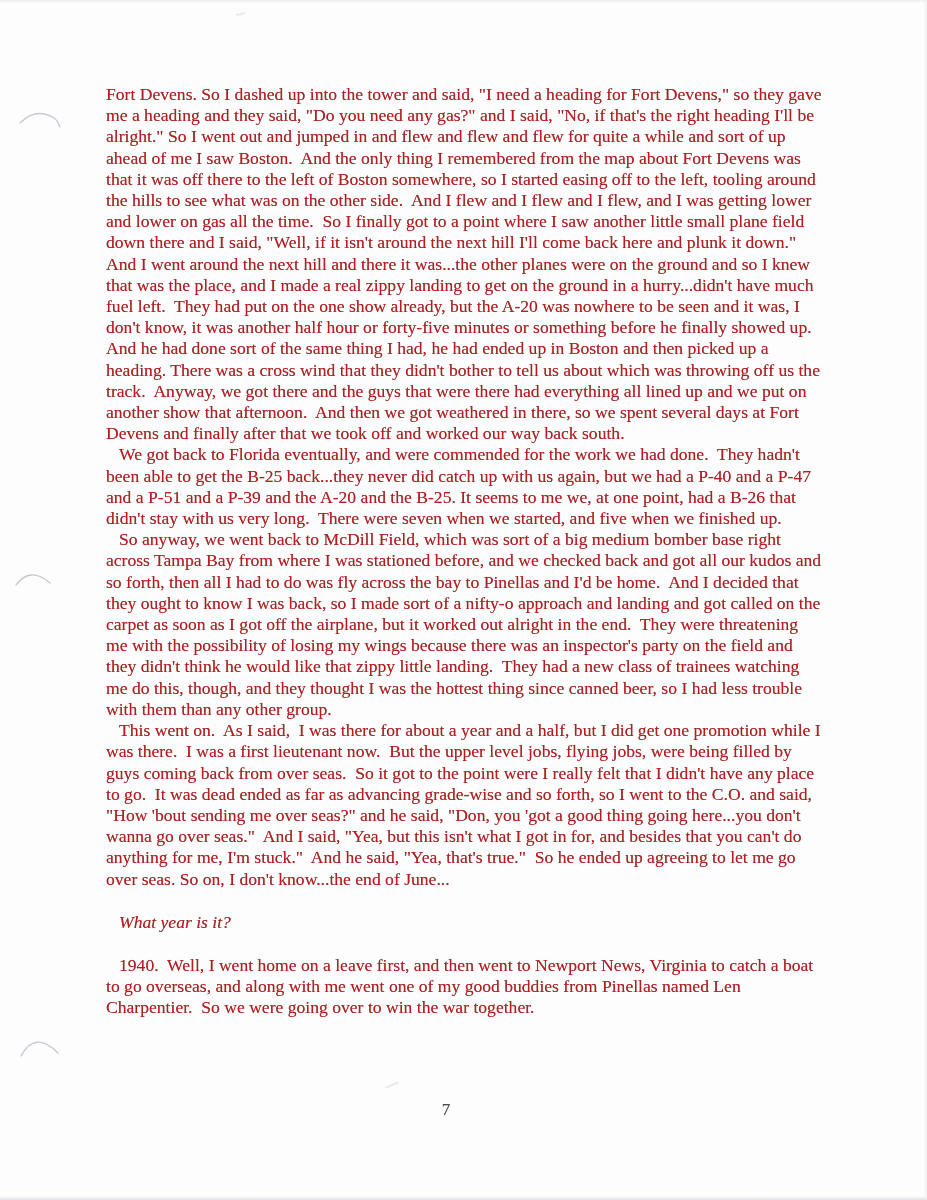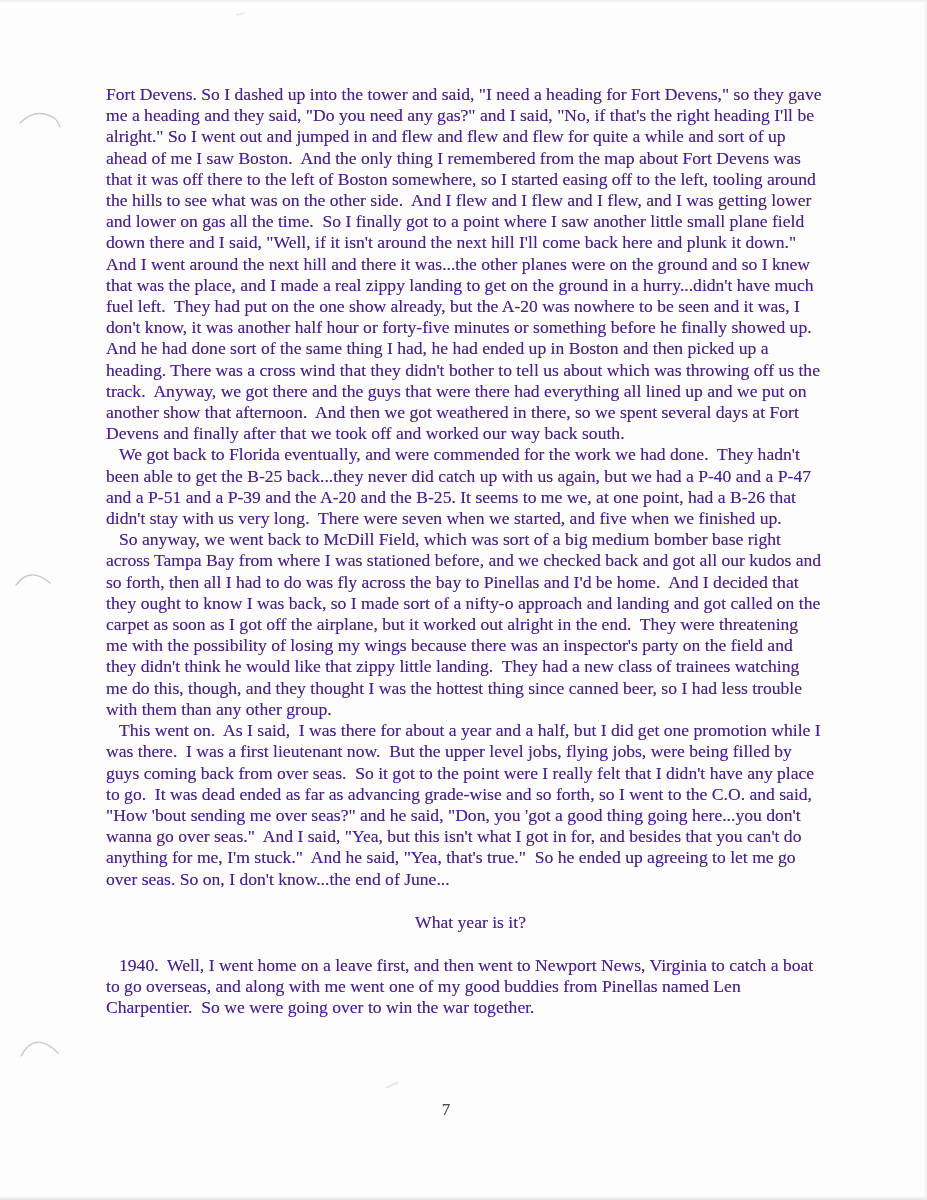--- a/index.html
+++ b/index.html
@@ -28,36 +28,36 @@
     position: absolute; right: 0; top: 0; width: 3px; height: 100%;
     background: linear-gradient(to left, #ededf0, rgba(255,255,255,0));
   }
   .text-block {
     position: absolute;
     left: 106px;
     top: 84px;
     width: 716px;
     font-size: 17.6px;
     line-height: 21.2px;
-    color: #4c1d95;
+    color: #b91c1c;
     text-align: left;
     text-shadow: 0 0 0.6px rgba(62,62,68,0.55);
   }
   .text-block p {
     margin: 0;
     white-space: pre-wrap;
     text-indent: 13px;
   }
   .text-block p.flush {
     text-indent: 0;
   }
   .text-block p.question {
+    font-style: italic;
     margin-top: 22px;
     margin-bottom: 22px;
-    text-align: center;
   }
   .page-number {
     position: absolute;
     top: 1100px;
     left: 106px;
     width: 680px;
     text-align: center;
     font-size: 17px;
     color: #4a4a50;
     text-shadow: 0 0 0.6px rgba(62,62,68,0.5);

